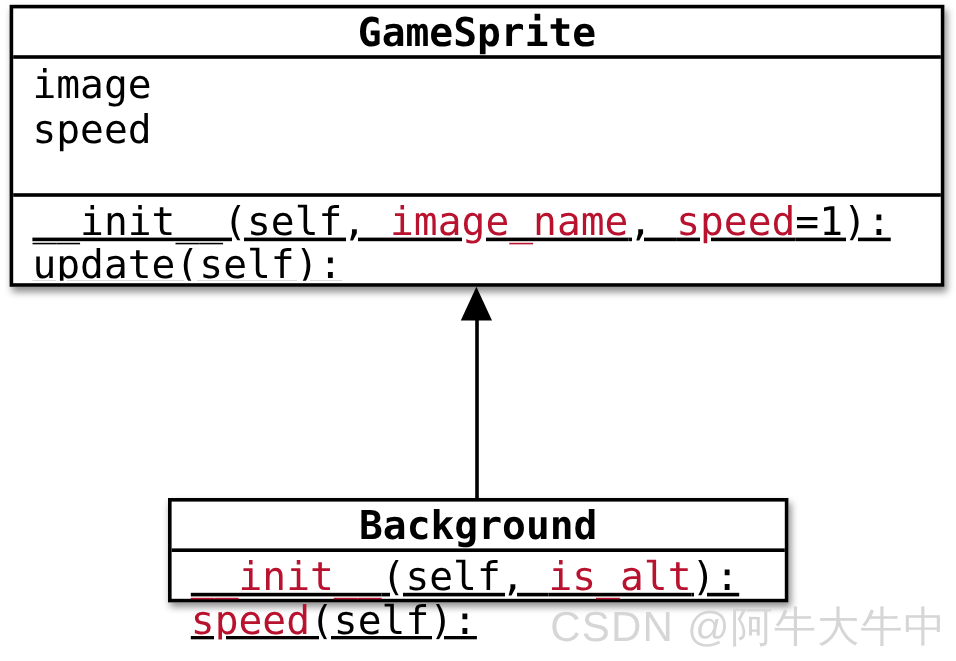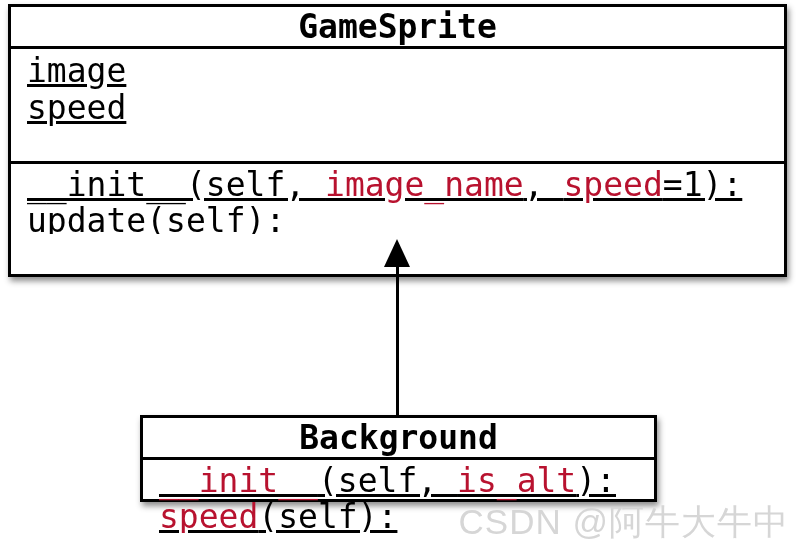--- a/index.html
+++ b/index.html
@@ -13,38 +13,37 @@
     position: relative;
     width: 797px; height: 551px;
     background: var(--bg, #ffffff);
   }
   .class-box {
     position: absolute;
     background: #ffffff;
     border: 3px solid var(--line, #000000);
     box-shadow: 2px 4px 6px rgba(0,0,0,0.45);
   }
-  .box-gamesprite { left: 8px; top: 4px; width: 779px; height: 273px; }
+  .box-gamesprite { left: 8px; top: 4px; width: 779px; height: 235px; }
   .box-background { left: 140px; top: 415px; width: 517px; height: 87px; }
   .class-title {
     font-weight: bold;
     font-size: 33px;
     line-height: 39px;
     height: 42px;
     text-align: center;
     border-bottom: 3px solid var(--line, #000000);
     color: var(--ink, #000000);
     white-space: pre;
   }
   .attrs-section {
     height: 115px;
     border-bottom: 3px solid var(--line, #000000);
     padding: 3px 0 0 16px;
     overflow: hidden;
-    text-decoration: underline;
   }
   .methods-section {
     padding: 3px 16px 0 16px;
     overflow: hidden;
     text-decoration: underline;
   }
   .box-gamesprite .methods-section { height: 70px; }
   .box-background .methods-section { height: 73px; }
   .code-line {
     font-size: 33px;

